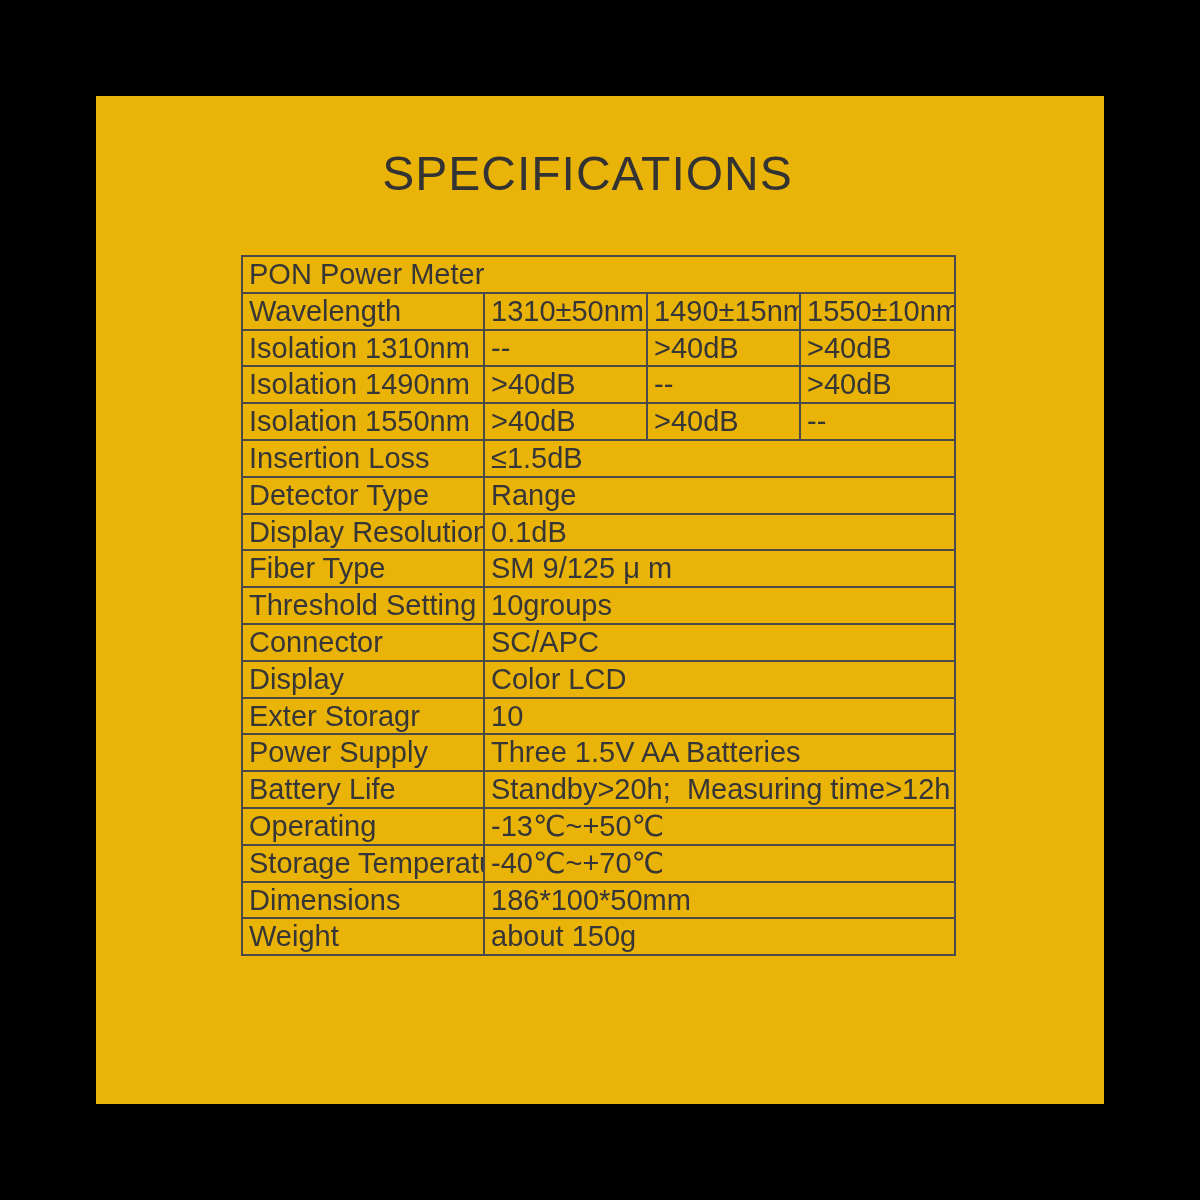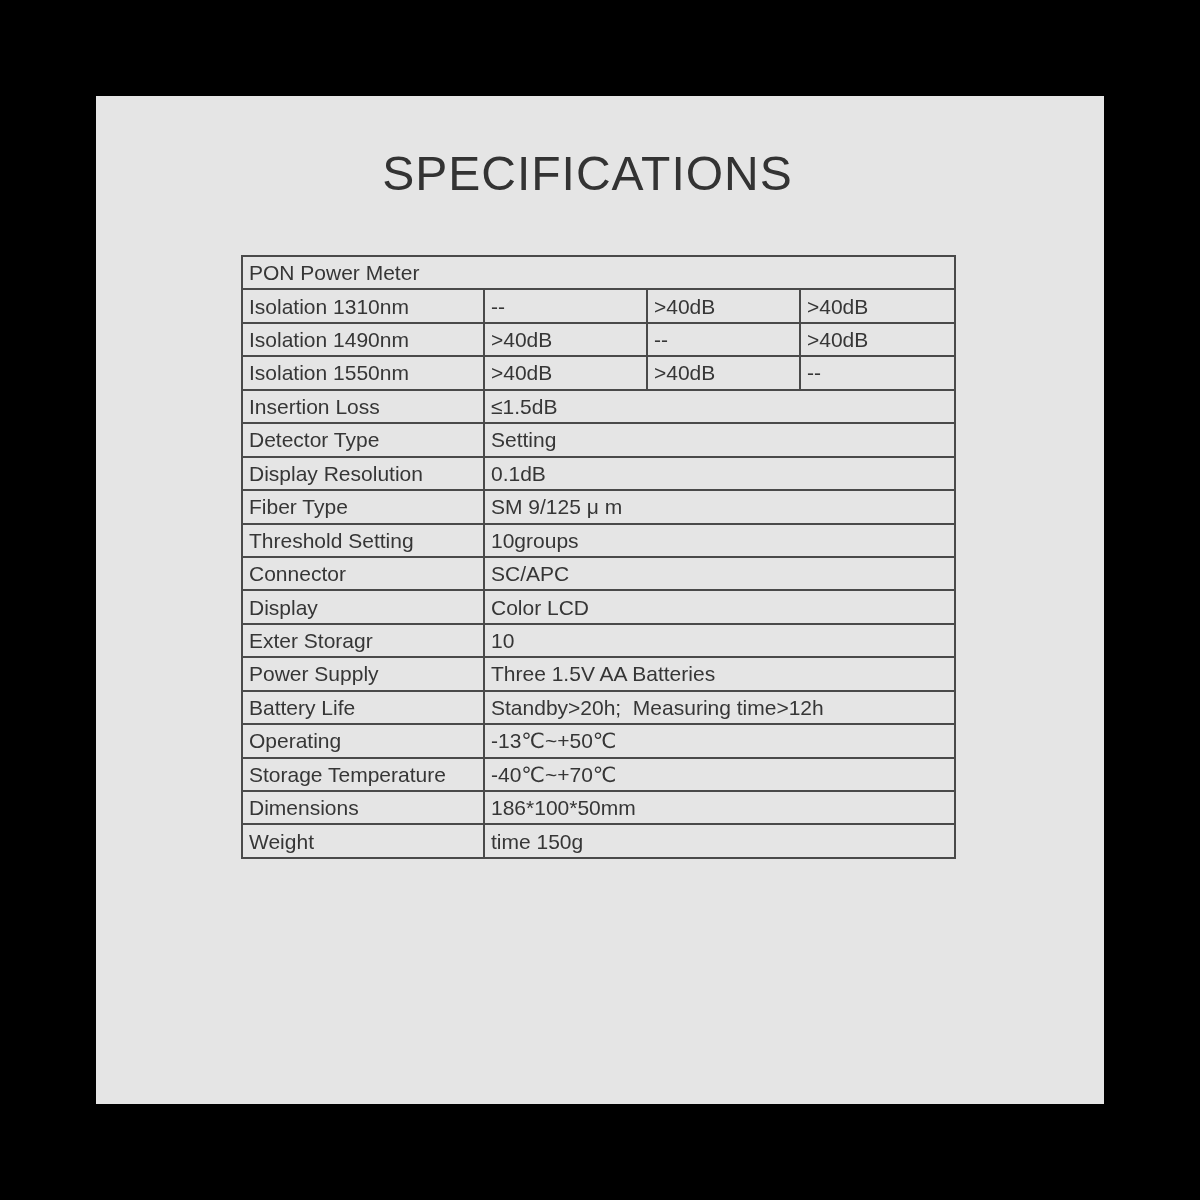--- a/index.html
+++ b/index.html
@@ -16,21 +16,21 @@
     height: 1200px;
     background: #000000;
     overflow: hidden;
   }
   .sheet {
     position: absolute;
     left: 96px;
     top: 96px;
     width: 1008px;
     height: 1008px;
-    background: #e5e5e5;
+    background: #eab308;
   }
   .title {
     margin: 0;
     padding: 50px 25px 0 0;
     height: 55px;
     line-height: 55px;
     text-align: center;
     font-size: 48px;
     font-weight: 400;
     letter-spacing: 1px;
@@ -42,21 +42,21 @@
     border-collapse: collapse;
     table-layout: fixed;
   }
   table.spec-table col.c1 { width: 242px; }
   table.spec-table col.c2 { width: 163px; }
   table.spec-table col.c3 { width: 153px; }
   table.spec-table col.c4 { width: 155px; }
   table.spec-table tr { height: 33.45px; }
   table.spec-table td {
     border: 2px solid #4a4a4a;
-    font-size: 21px;
+    font-size: 29px;
     line-height: 1.2;
     color: #363636;
     padding: 0 6px;
     vertical-align: middle;
     white-space: pre;
     overflow: hidden;
   }
 </style>
 </head>
 <body>
@@ -69,20 +69,26 @@
         <col class="c1">
           <col class="c2">
           <col class="c3">
           <col class="c4">
       </colgroup>
       <tbody>
           <tr>
             <td colspan="4">PON Power Meter</td>
           </tr>
           <tr>
+            <td>Wavelength</td>
+            <td>1310±50nm</td>
+            <td>1490±15nm</td>
+            <td>1550±10nm</td>
+          </tr>
+          <tr>
             <td>Isolation 1310nm</td>
             <td>--</td>
             <td>&gt;40dB</td>
             <td>&gt;40dB</td>
           </tr>
           <tr>
             <td>Isolation 1490nm</td>
             <td>&gt;40dB</td>
             <td>--</td>
             <td>&gt;40dB</td>
@@ -92,21 +98,21 @@
             <td>&gt;40dB</td>
             <td>&gt;40dB</td>
             <td>--</td>
           </tr>
           <tr>
             <td>Insertion Loss</td>
             <td colspan="3">≤1.5dB</td>
           </tr>
           <tr>
             <td>Detector Type</td>
-            <td colspan="3">Setting</td>
+            <td colspan="3">Range</td>
           </tr>
           <tr>
             <td>Display Resolution</td>
             <td colspan="3">0.1dB</td>
           </tr>
           <tr>
             <td>Fiber Type</td>
             <td colspan="3">SM 9/125 μ m</td>
           </tr>
           <tr>
@@ -140,18 +146,18 @@
           <tr>
             <td>Storage Temperature</td>
             <td colspan="3">-40℃~+70℃</td>
           </tr>
           <tr>
             <td>Dimensions</td>
             <td colspan="3">186*100*50mm</td>
           </tr>
           <tr>
             <td>Weight</td>
-            <td colspan="3">time 150g</td>
+            <td colspan="3">about 150g</td>
           </tr>
         </tbody>
     </table>
   </div>
 </div>
 
 </body></html>

